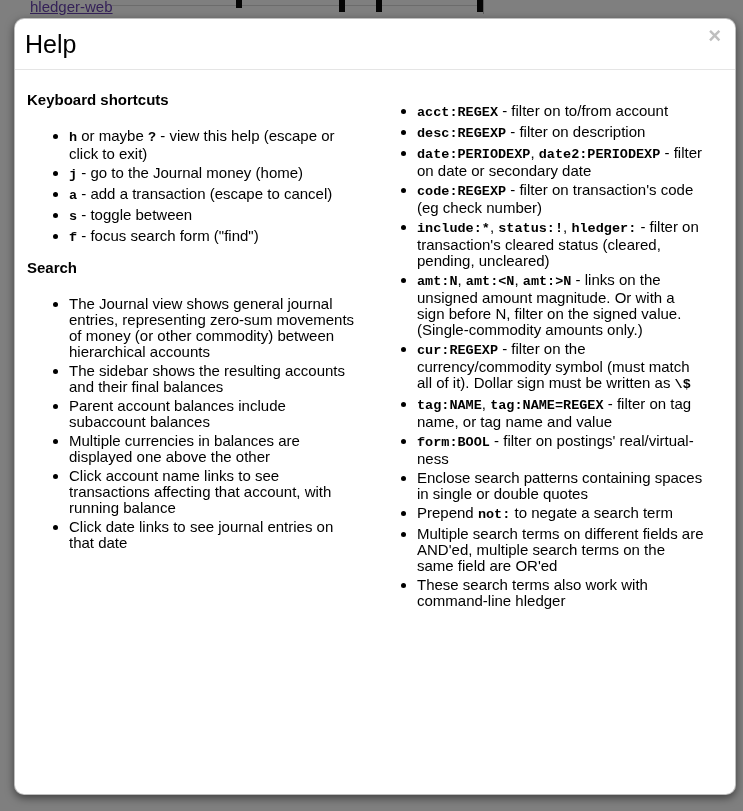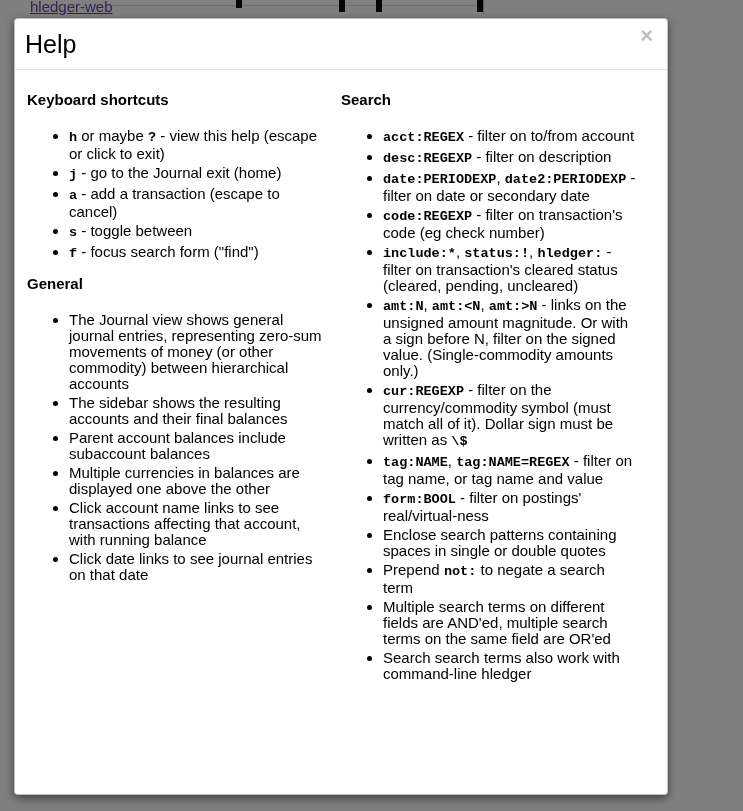--- a/index.html
+++ b/index.html
@@ -15,22 +15,22 @@
   .nav-vline{position:absolute;left:483px;top:0;width:1px;height:14px;background:#bbb;}
   .stem{position:absolute;top:0;background:#0a0a0a;}
   .stem1{left:236px;width:6px;height:8px;}
   .stem2{left:339px;width:6px;height:12px;}
   .stem3{left:376px;width:6px;height:12px;}
   .stem4{left:477px;width:6px;height:12px;}
   
   .backdrop{position:absolute;inset:0;background:rgba(0,0,0,0.5);}
   
   .modal{
-    position:absolute;left:14px;top:18px;width:654px;height:777px;
-    background:#fff;border:1px solid rgba(0,0,0,.25);border-radius:4px;
+    position:absolute;left:14px;top:18px;width:722px;height:777px;
+    background:#fff;border:1px solid rgba(0,0,0,.25);border-radius:10px;
     box-shadow:0 3px 9px rgba(0,0,0,.5);box-sizing:border-box;
   }
   .modal-header{
     padding:10px 15px 10px 10px;border-bottom:1px solid #e5e5e5;position:relative;
   }
   .modal-title{margin:0;font-size:25px;font-weight:400;line-height:30px;color:#000;}
   .close{
     position:absolute;right:14px;top:6px;font-size:22px;font-weight:700;
     color:#bfbfbf;line-height:22px;cursor:pointer;background:none;border:none;
     font-family:"Liberation Sans",sans-serif;padding:0;
@@ -64,47 +64,46 @@
 <div class="modal">
   <div class="modal-header">
     <h1 class="modal-title">Help</h1>
     <button class="close">×</button>
   </div>
   <div class="modal-body">
     <div class="col col-left">
         <h4 class="section-heading">Keyboard shortcuts</h4>
         <ul>
           <li><span class="code">h</span><span> or maybe </span><span class="code">?</span><span> - view this help (escape or click to exit)</span></li>
-          <li><span class="code">j</span><span> - go to the Journal exit (home)</span></li>
+          <li><span class="code">j</span><span> - go to the Journal money (home)</span></li>
           <li><span class="code">a</span><span> - add a transaction (escape to cancel)</span></li>
           <li><span class="code">s</span><span> - toggle between</span></li>
           <li><span class="code">f</span><span> - focus search form ("find")</span></li>
         </ul>
-        <h4 class="section-heading">General</h4>
+        <h4 class="section-heading">Search</h4>
         <ul>
           <li><span>The Journal view shows general journal entries, representing zero-sum movements of money (or other commodity) between hierarchical accounts</span></li>
           <li><span>The sidebar shows the resulting accounts and their final balances</span></li>
           <li><span>Parent account balances include subaccount balances</span></li>
           <li><span>Multiple currencies in balances are displayed one above the other</span></li>
           <li><span>Click account name links to see transactions affecting that account, with running balance</span></li>
           <li><span>Click date links to see journal entries on that date</span></li>
         </ul>
       </div>
     <div class="col col-right">
-        <h4 class="section-heading">Search</h4>
         <ul>
           <li><span class="code">acct:REGEX</span><span> - filter on to/from account</span></li>
           <li><span class="code">desc:REGEXP</span><span> - filter on description</span></li>
           <li><span class="code">date:PERIODEXP</span><span>, </span><span class="code">date2:PERIODEXP</span><span> - filter on date or secondary date</span></li>
           <li><span class="code">code:REGEXP</span><span> - filter on transaction's code (eg check number)</span></li>
           <li><span class="code">include:*</span><span>, </span><span class="code">status:!</span><span>, </span><span class="code">hledger:</span><span> - filter on transaction's cleared status (cleared, pending, uncleared)</span></li>
           <li><span class="code">amt:N</span><span>, </span><span class="code">amt:&lt;N</span><span>, </span><span class="code">amt:&gt;N</span><span> - links on the unsigned amount magnitude. Or with a sign before N, filter on the signed value. (Single-commodity amounts only.)</span></li>
           <li><span class="code">cur:REGEXP</span><span> - filter on the currency/commodity symbol (must match all of it). Dollar sign must be written as </span><span class="code">\$</span></li>
           <li><span class="code">tag:NAME</span><span>, </span><span class="code">tag:NAME=REGEX</span><span> - filter on tag name, or tag name and value</span></li>
           <li><span class="code">form:BOOL</span><span> - filter on postings' real/virtual-ness</span></li>
           <li><span>Enclose search patterns containing spaces in single or double quotes</span></li>
           <li><span>Prepend </span><span class="code">not:</span><span> to negate a search term</span></li>
           <li><span>Multiple search terms on different fields are AND'ed, multiple search terms on the same field are OR'ed</span></li>
-          <li><span>Search search terms also work with command-line hledger</span></li>
+          <li><span>These search terms also work with command-line hledger</span></li>
         </ul>
       </div>
   </div>
 </div>
 
 </body></html>

